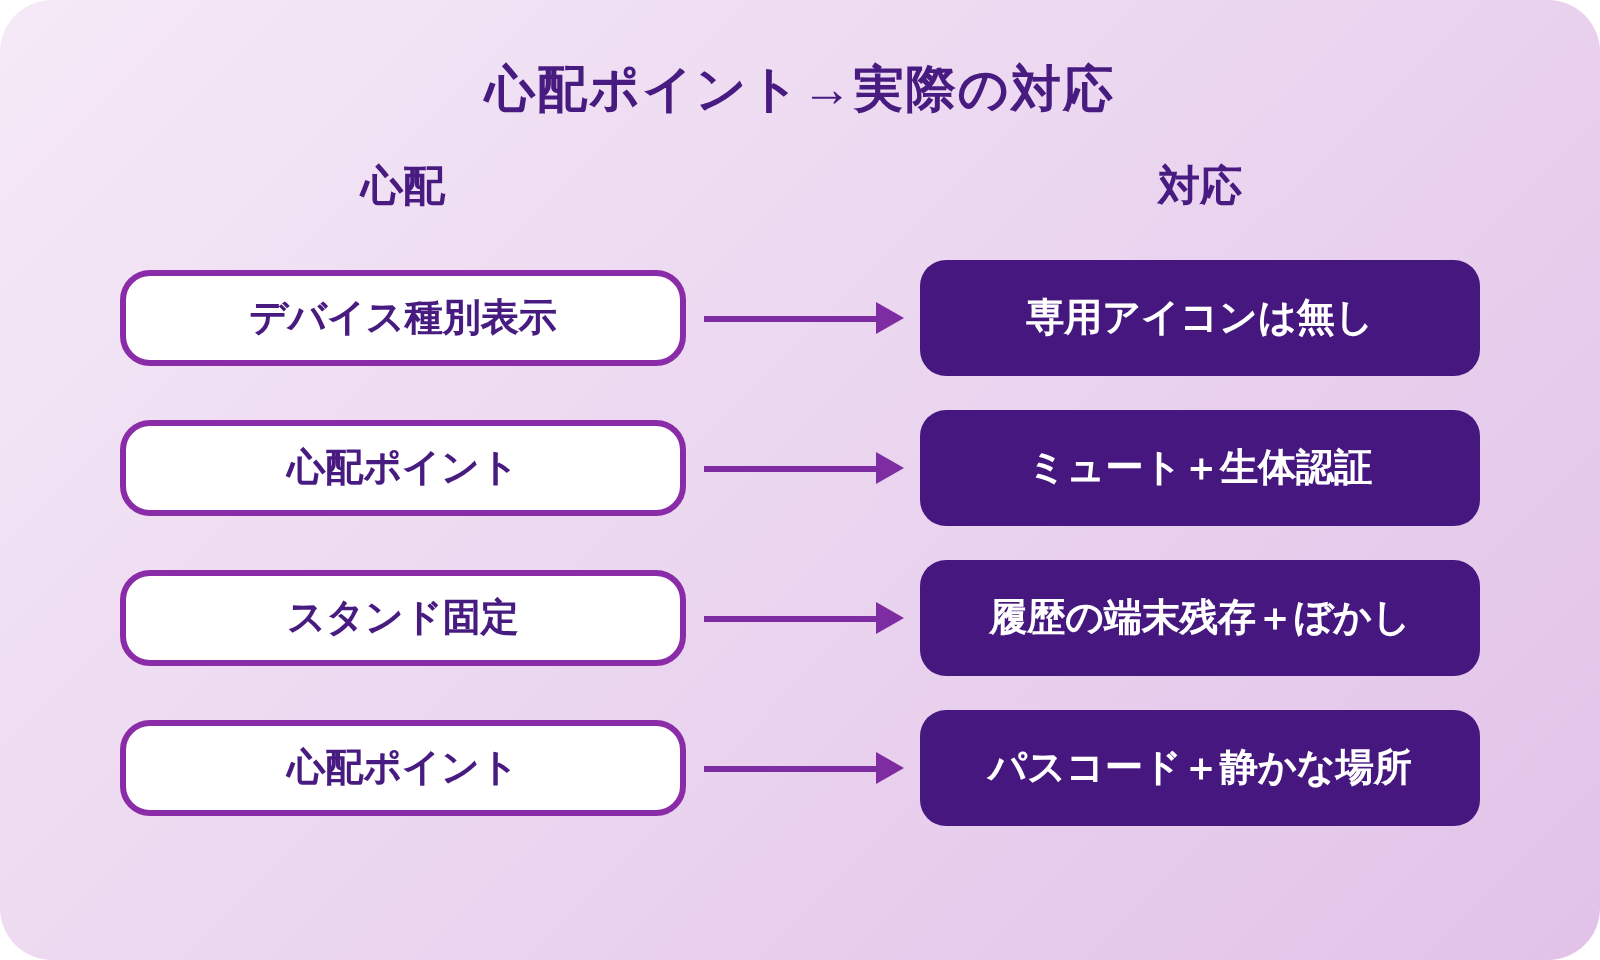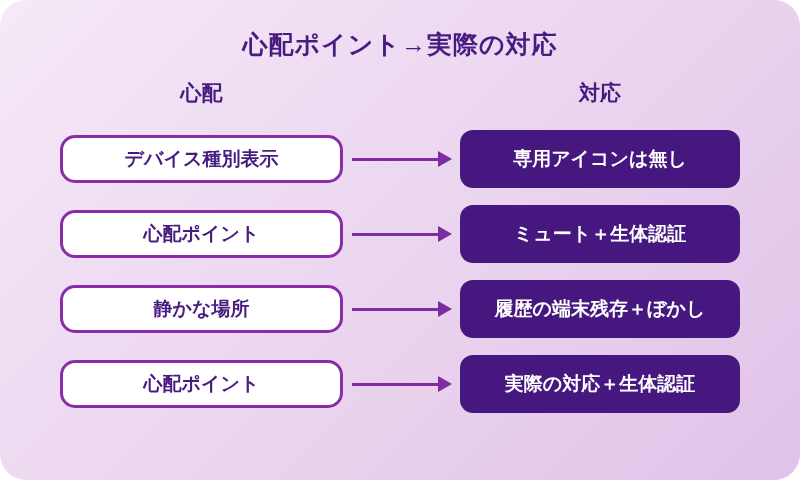--- a/index.html
+++ b/index.html
@@ -124,37 +124,37 @@
       <div class="arrow-line"></div>
       <div class="arrow-head"></div>
     </div>
     <div class="response-box">
       <span>ミュート＋生体認証</span>
     </div>
   </div>
 
   <div class="row">
     <div class="worry-box">
-      <span>静かな場所</span>
+      <span>スタンド固定</span>
     </div>
     <div class="arrow">
       <div class="arrow-line"></div>
       <div class="arrow-head"></div>
     </div>
     <div class="response-box">
       <span>履歴の端末残存＋ぼかし</span>
     </div>
   </div>
 
   <div class="row">
     <div class="worry-box">
       <span>心配ポイント</span>
     </div>
     <div class="arrow">
       <div class="arrow-line"></div>
       <div class="arrow-head"></div>
     </div>
     <div class="response-box">
-      <span>実際の対応＋生体認証</span>
+      <span>パスコード＋静かな場所</span>
     </div>
   </div>
 </div>
 </div>
 
 </body></html>

